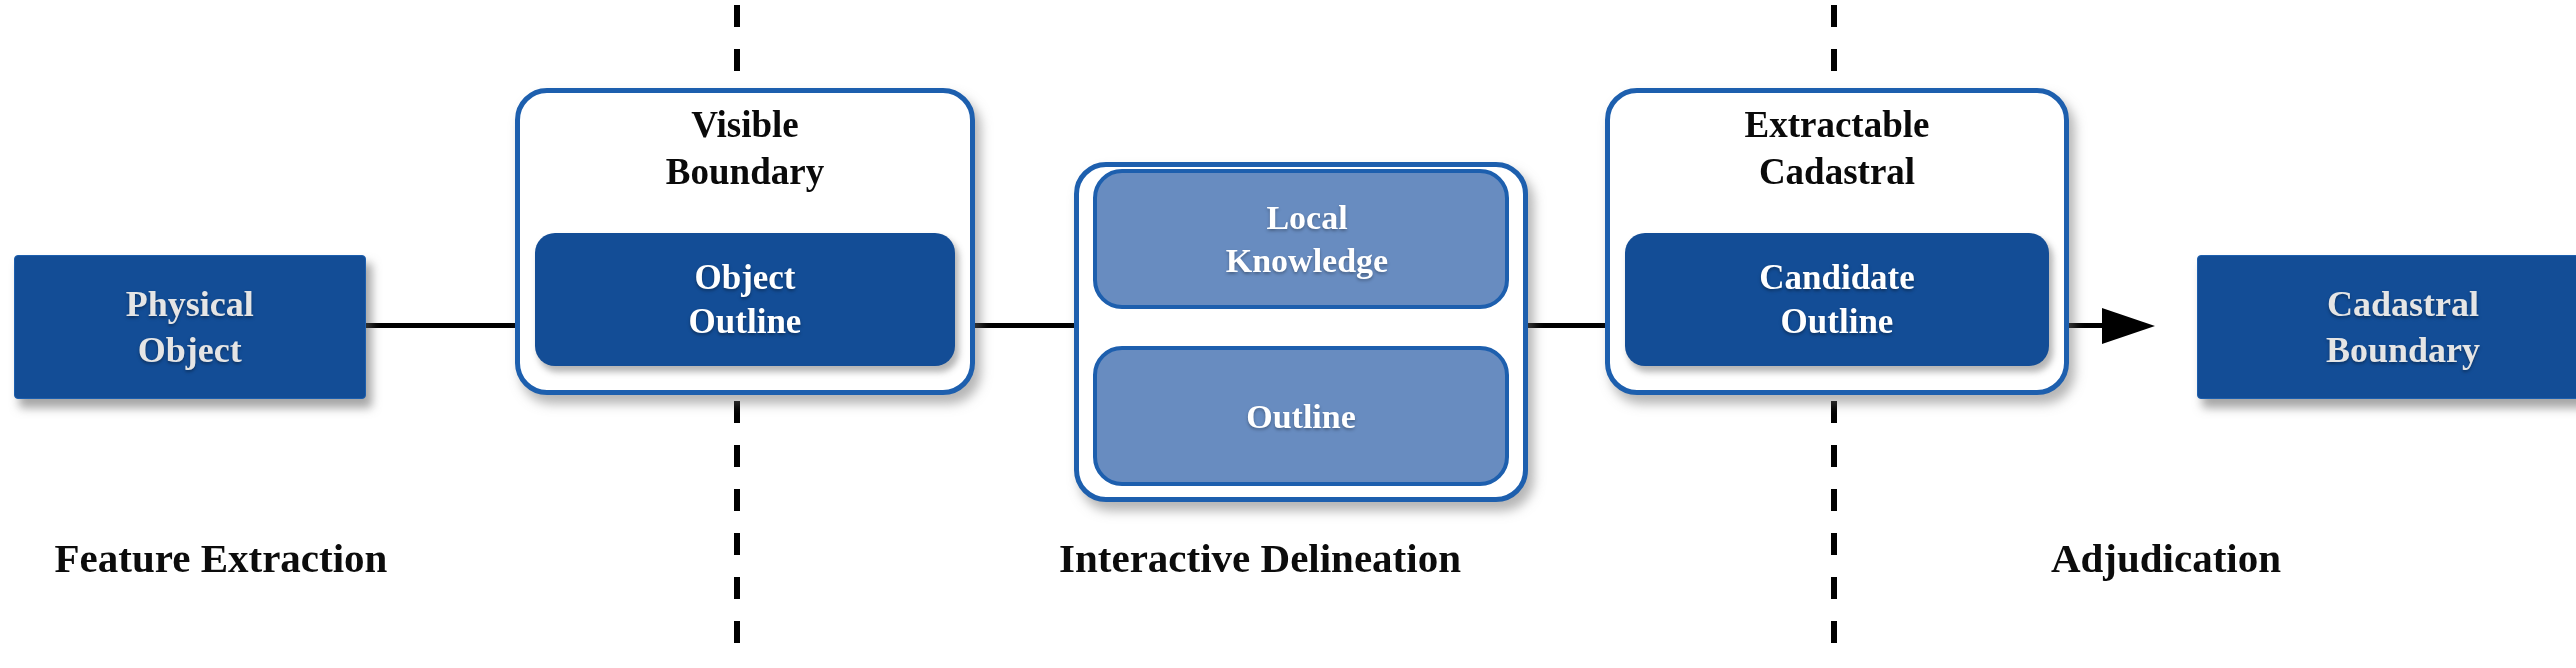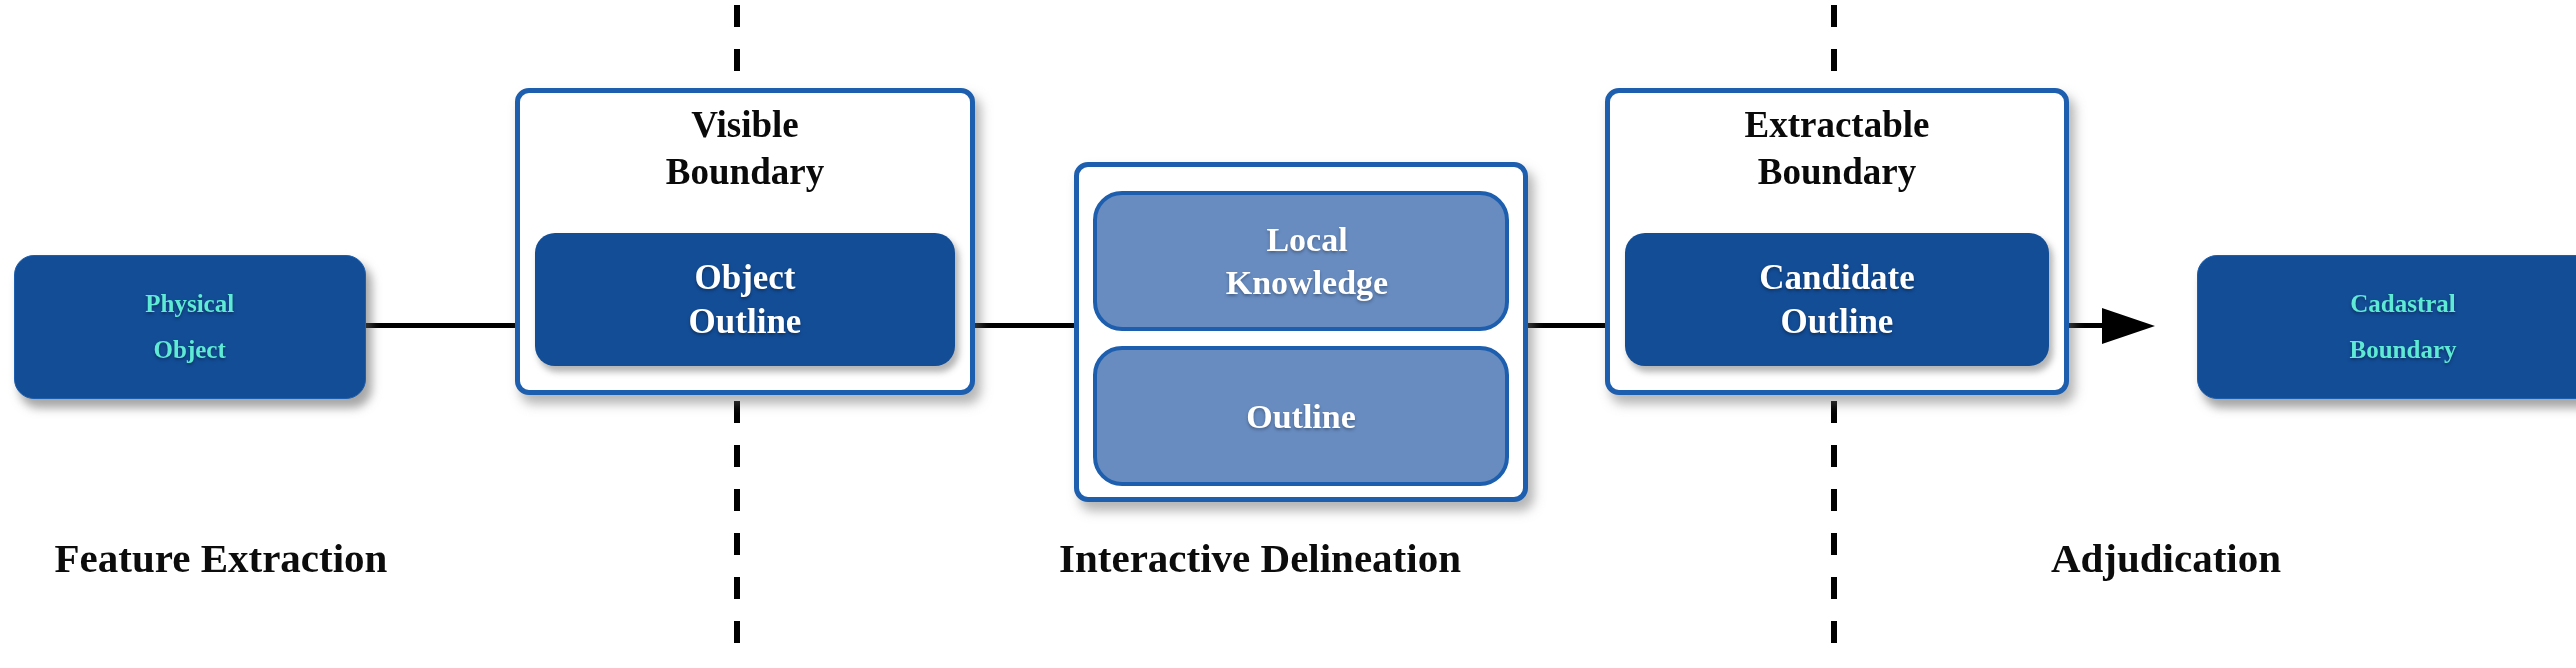--- a/index.html
+++ b/index.html
@@ -55,43 +55,43 @@
     border-bottom: 18.3px solid transparent;
     border-left: 53px solid var(--line-black, #000);
     z-index: 2;
   }
 
   
   .node {
     position: absolute;
     background: var(--dark-blue, #134d96);
     border: 1.5px solid var(--border-blue, #1d5fae);
-    border-radius: 20px;
-    color: #5eead4;
+    border-radius: 4px;
+    color: #e5e5e5;
     font-weight: bold;
     display: flex;
     align-items: center;
     justify-content: center;
     text-align: center;
     white-space: pre-line;
-    font-size: 25px;
+    font-size: 36px;
     line-height: 46px;
     box-shadow: 5.3px 8.4px 9.2px rgba(95, 95, 95, 0.55);
     text-shadow: 0 1.5px 3.1px rgba(0, 0, 0, 0.35);
     z-index: 3;
   }
   .node.physical  { left: 13.7px;   top: 255px; width: 350px; height: 142px; }
   .node.cadastral { left: 2153px; top: 255px; width: 410px; height: 142px; margin-left: 44px; }
 
   
   .container {
     position: absolute;
     background: #ffffff;
     border: 5.3px solid var(--border-blue, #1d5fae);
-    border-radius: 14px;
+    border-radius: 32px;
     box-shadow: 5.3px 8.4px 10.7px rgba(110, 110, 110, 0.5);
     z-index: 3;
   }
   .container.visible     { left: 515px;  top: 88px; width: 450px; height: 297px; }
   .container.extractable { left: 1605px; top: 88px; width: 454px; height: 297px; }
   .container.interactive { left: 1074px; top: 162px; width: 444px; height: 330px; }
 
   .container-title {
     position: absolute;
     left: 0; right: 0; top: 7.6px;
@@ -134,21 +134,21 @@
     display: flex;
     align-items: center;
     justify-content: center;
     text-align: center;
     white-space: pre-line;
     font-size: 34px;
     line-height: 43px;
     text-shadow: 0 1.5px 3.1px rgba(0, 0, 0, 0.3);
     box-sizing: border-box;
   }
-  .steel-node.top    { top: 24px; padding-left: 12px; }
+  .steel-node.top    { top: 2px; padding-left: 12px; }
   .steel-node.bottom { bottom: 10.7px; }
 
   
   .phase-label {
     position: absolute;
     top: 535px;
     width: 488px;
     text-align: center;
     color: #0c0c0c;
     font-weight: bold;
@@ -185,21 +185,21 @@
   </div>
 
   <div class="container interactive">
     <div class="steel-node top">Local
 Knowledge</div>
     <div class="steel-node bottom">Outline</div>
   </div>
 
   <div class="container extractable">
     <div class="container-title">Extractable
-Boundary</div>
+Cadastral</div>
     <div class="inner-node">Candidate
 Outline</div>
   </div>
 
   <div class="node cadastral">Cadastral
 Boundary</div>
 
   <div class="phase-label p1">Feature Extraction</div>
   <div class="phase-label p2">Interactive Delineation</div>
   <div class="phase-label p3">Adjudication</div>

